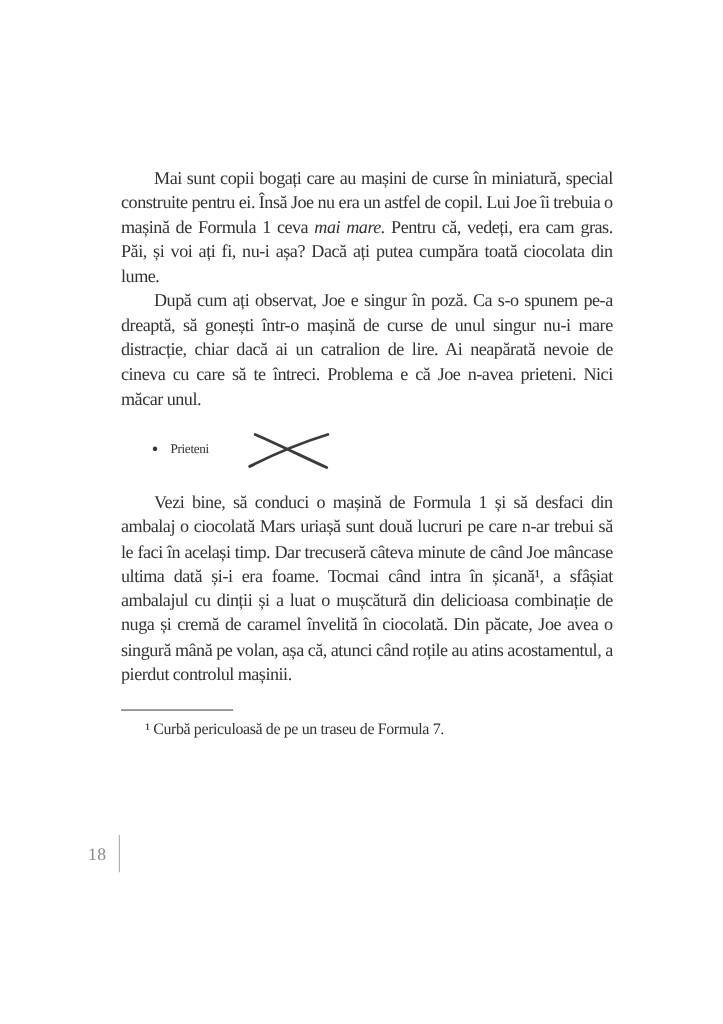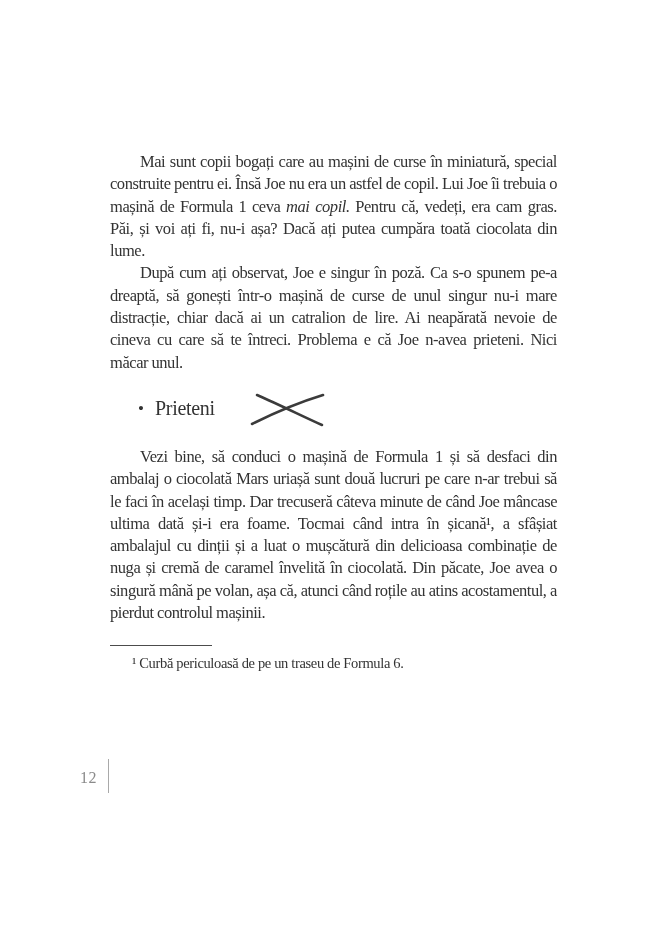--- a/index.html
+++ b/index.html
@@ -36,21 +36,21 @@
     align-items: center;
     margin: 16px 0 18px 0;
     padding-left: 28px;
     height: 38px;
   }
   .bullet-marker {
     font-size: 17px;
     line-height: 1;
   }
   .bullet-label {
-    font-size: 20px;
+    font-size: 12px;
     letter-spacing: -0.3px;
     margin-left: 11px;
   }
   .x-mark {
     margin-left: 33px;
     margin-top: 2px;
     display: block;
   }
   .footnote {
     margin-top: 21px;
@@ -85,38 +85,38 @@
     height: 34px;
     background: #a9a9a9;
   }
 </style>
 </head>
 <body>
 
 <main class="text-block">
 
   <div id="paragraphs-top">
-      <p class="body-p"><span>Mai sunt copii bogați care au mașini de curse în miniatură, special construite pentru ei. Însă Joe nu era un astfel de copil. Lui Joe îi trebuia o mașină de Formula 1 ceva </span><i>mai copil.</i><span> Pentru că, vedeți, era cam gras. Păi, și voi ați fi, nu-i așa? Dacă ați putea cumpăra toată ciocolata din lume.</span></p>
+      <p class="body-p"><span>Mai sunt copii bogați care au mașini de curse în miniatură, special construite pentru ei. Însă Joe nu era un astfel de copil. Lui Joe îi trebuia o mașină de Formula 1 ceva </span><i>mai mare.</i><span> Pentru că, vedeți, era cam gras. Păi, și voi ați fi, nu-i așa? Dacă ați putea cumpăra toată ciocolata din lume.</span></p>
       <p class="body-p"><span>După cum ați observat, Joe e singur în poză. Ca s-o spunem pe-a dreaptă, să gonești într-o mașină de curse de unul singur nu-i mare distracție, chiar dacă ai un catralion de lire. Ai neapărată nevoie de cineva cu care să te întreci. Problema e că Joe n-avea prieteni. Nici măcar unul.</span></p>
     </div>
 
   <div class="bullet-row">
     <span class="bullet-marker">•</span>
     <span class="bullet-label">Prieteni</span>
     <svg class="x-mark" width="78" height="36" viewBox="0 0 78 36" aria-hidden="true">
       <path d="M4 32 C 28 20, 52 10, 75 3" fill="none" stroke="#3b3b3b" stroke-width="2.6" stroke-linecap="round"></path>
       <path d="M9 3 C 32 13, 56 25, 74 33" fill="none" stroke="#3b3b3b" stroke-width="2.6" stroke-linecap="round"></path>
     </svg>
   </div>
 
   <div id="paragraphs-bottom">
       <p class="body-p"><span>Vezi bine, să conduci o mașină de Formula 1 și să desfaci din ambalaj o ciocolată Mars uriașă sunt două lucruri pe care n-ar trebui să le faci în același timp. Dar trecuseră câteva minute de când Joe mâncase ultima dată și-i era foame. Tocmai când intra în șicană¹, a sfâșiat ambalajul cu dinții și a luat o mușcătură din delicioasa combinație de nuga și cremă de caramel învelită în ciocolată. Din păcate, Joe avea o singură mână pe volan, așa că, atunci când roțile au atins acostamentul, a pierdut controlul mașinii.</span></p>
     </div>
 
   <div class="footnote">
     <hr class="footnote-rule">
-    <p class="footnote-text"><span>¹</span> <span>Curbă periculoasă de pe un traseu de Formula 6.</span></p>
+    <p class="footnote-text"><span>¹</span> <span>Curbă periculoasă de pe un traseu de Formula 7.</span></p>
   </div>
 
 </main>
 
-<span class="folio-number">12</span>
+<span class="folio-number">18</span>
 <span class="folio-divider"></span>
 
 </body></html>

